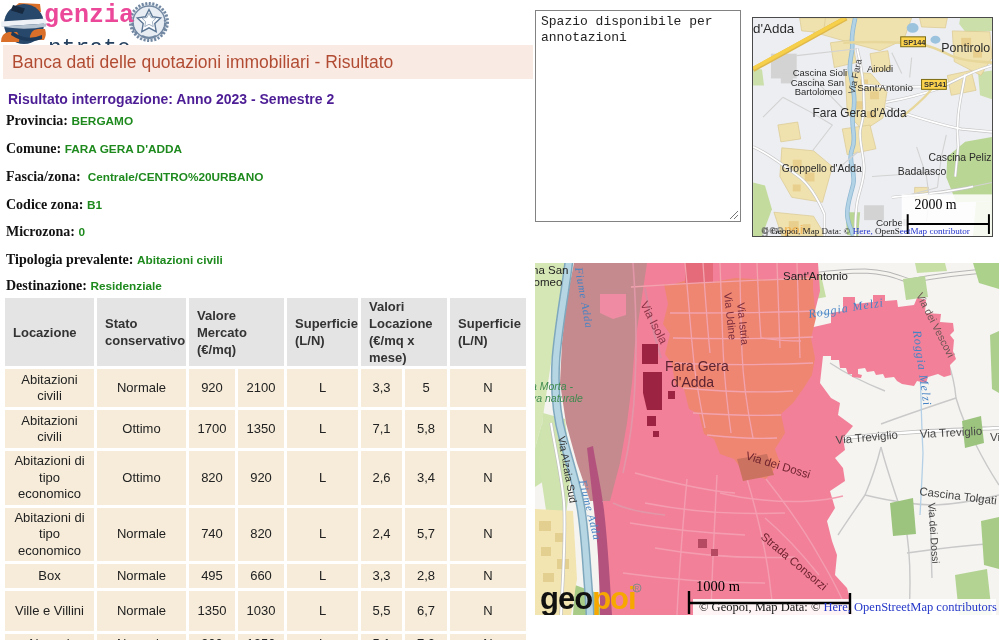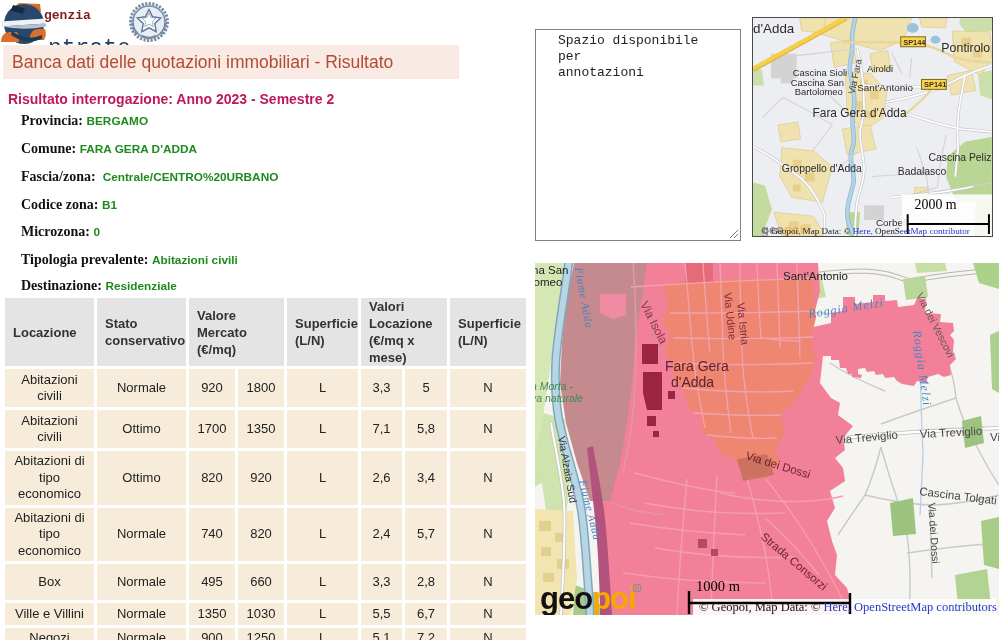--- a/index.html
+++ b/index.html
@@ -1,27 +1,27 @@
 <!DOCTYPE html>
 <html><head><meta charset="utf-8">
 <style>
 *{margin:0;padding:0;box-sizing:border-box}
 html,body{width:1002px;height:640px;background:#fff;overflow:hidden}
 body{position:relative;font-family:"Liberation Sans",sans-serif}
 .abs{position:absolute}
-.logo-genzia{position:absolute;left:44px;top:6px;font-family:"Liberation Mono",monospace;font-weight:bold;font-size:13px;color:#7f1d1d;line-height:19px}
+.logo-genzia{position:absolute;left:44px;top:6px;font-family:"Liberation Mono",monospace;font-weight:bold;font-size:25px;color:#ec4899;line-height:19px}
 .logo-ntrate{position:absolute;left:48px;top:38px;font-family:"Liberation Mono",monospace;font-weight:normal;font-size:23px;color:#24405e;line-height:23px}
-.banner{position:absolute;left:3px;top:45px;width:456px;height:34px;background:#faeae4;color:#b14c33;font-size:17.5px;line-height:34px;padding-left:9px}
-.head2{position:absolute;left:8px;top:91px;font-size:14px;font-weight:bold;color:#be185d}
-.fld{position:absolute;left:21px;font-family:"Liberation Serif",serif;font-weight:bold;font-size:14px;color:#111;white-space:nowrap}
+.banner{position:absolute;left:3px;top:45px;width:530px;height:34px;background:#faeae4;color:#b14c33;font-size:17.5px;line-height:34px;padding-left:9px}
+.head2{position:absolute;left:8px;top:91px;font-size:14px;font-weight:bold;color:#4c1d95}
+.fld{position:absolute;left:6px;font-family:"Liberation Serif",serif;font-weight:bold;font-size:14px;color:#111;white-space:nowrap}
 .fld b{font-family:"Liberation Sans",sans-serif;font-weight:bold;font-size:11.8px;color:#1e8a1e}
 table{position:absolute;left:2px;top:295px;border-collapse:separate;border-spacing:3px;table-layout:fixed;width:527px}
 th{background:#e5e4e4;color:#333;font-size:13px;font-weight:bold;text-align:left;vertical-align:middle;padding:0 0 0 8px;line-height:17px}
 td{background:#f6ecd9;color:#222;font-size:13px;text-align:center;vertical-align:middle;padding:2px 4px;line-height:16.5px}
-.notes{position:absolute;left:535px;top:29px;width:206px;height:212px;border:1px solid #828282;font-family:"Liberation Mono",monospace;font-size:13px;line-height:16px;color:#222;padding:3px 22px;background:#fff}
+.notes{position:absolute;left:535px;top:10px;width:206px;height:212px;border:1px solid #828282;font-family:"Liberation Mono",monospace;font-size:13px;line-height:16px;color:#222;padding:3px 5px;background:#fff}
 </style></head>
 <body>
 
 <svg class="abs" style="left:0;top:0" width="180" height="50" viewBox="0 0 180 50">
   <path d="M8 12 L19 3 L40 4 L41 12 Z" fill="#d96f28"></path>
   <circle cx="24" cy="24" r="20" fill="#28486b"></circle>
   <path d="M13 5 l12 3.5 -2.5 5.5 -11.5 -3.5 Z" fill="#16293f"></path>
   <g transform="rotate(-4 24 24)">
     <path d="M1 20 H46 V25 H1 Z" fill="#eef2f6"></path>
     <path d="M1 25 H46 V28 Q24 31 1 25 Z" fill="#b5c3d1"></path>
@@ -71,21 +71,21 @@
   <th>Stato conservativo</th>
   <th colspan="2">Valore Mercato (€/mq)</th>
   <th>Superficie (L/N)</th>
   <th colspan="2">Valori Locazione (€/mq x mese)</th>
   <th>Superficie (L/N)</th>
 </tr>
 <tr>
         <td style="height:38px">Abitazioni civili</td>
         <td>Normale</td>
         <td>920</td>
-        <td>1800</td>
+        <td>2100</td>
         <td>L</td>
         <td>3,3</td>
         <td>5</td>
         <td>N</td>
       </tr>
 <tr>
         <td style="height:38px">Abitazioni civili</td>
         <td>Ottimo</td>
         <td>1700</td>
         <td>1350</td>
@@ -108,31 +108,31 @@
         <td style="height:52px">Abitazioni di tipo economico</td>
         <td>Normale</td>
         <td>740</td>
         <td>820</td>
         <td>L</td>
         <td>2,4</td>
         <td>5,7</td>
         <td>N</td>
       </tr>
 <tr>
-        <td style="height:36px">Box</td>
+        <td style="height:24px">Box</td>
         <td>Normale</td>
         <td>495</td>
         <td>660</td>
         <td>L</td>
         <td>3,3</td>
         <td>2,8</td>
         <td>N</td>
       </tr>
 <tr>
-        <td style="height:22px">Ville e Villini</td>
+        <td style="height:40px">Ville e Villini</td>
         <td>Normale</td>
         <td>1350</td>
         <td>1030</td>
         <td>L</td>
         <td>5,5</td>
         <td>6,7</td>
         <td>N</td>
       </tr>
 <tr>
         <td style="height:20px">Negozi</td>

